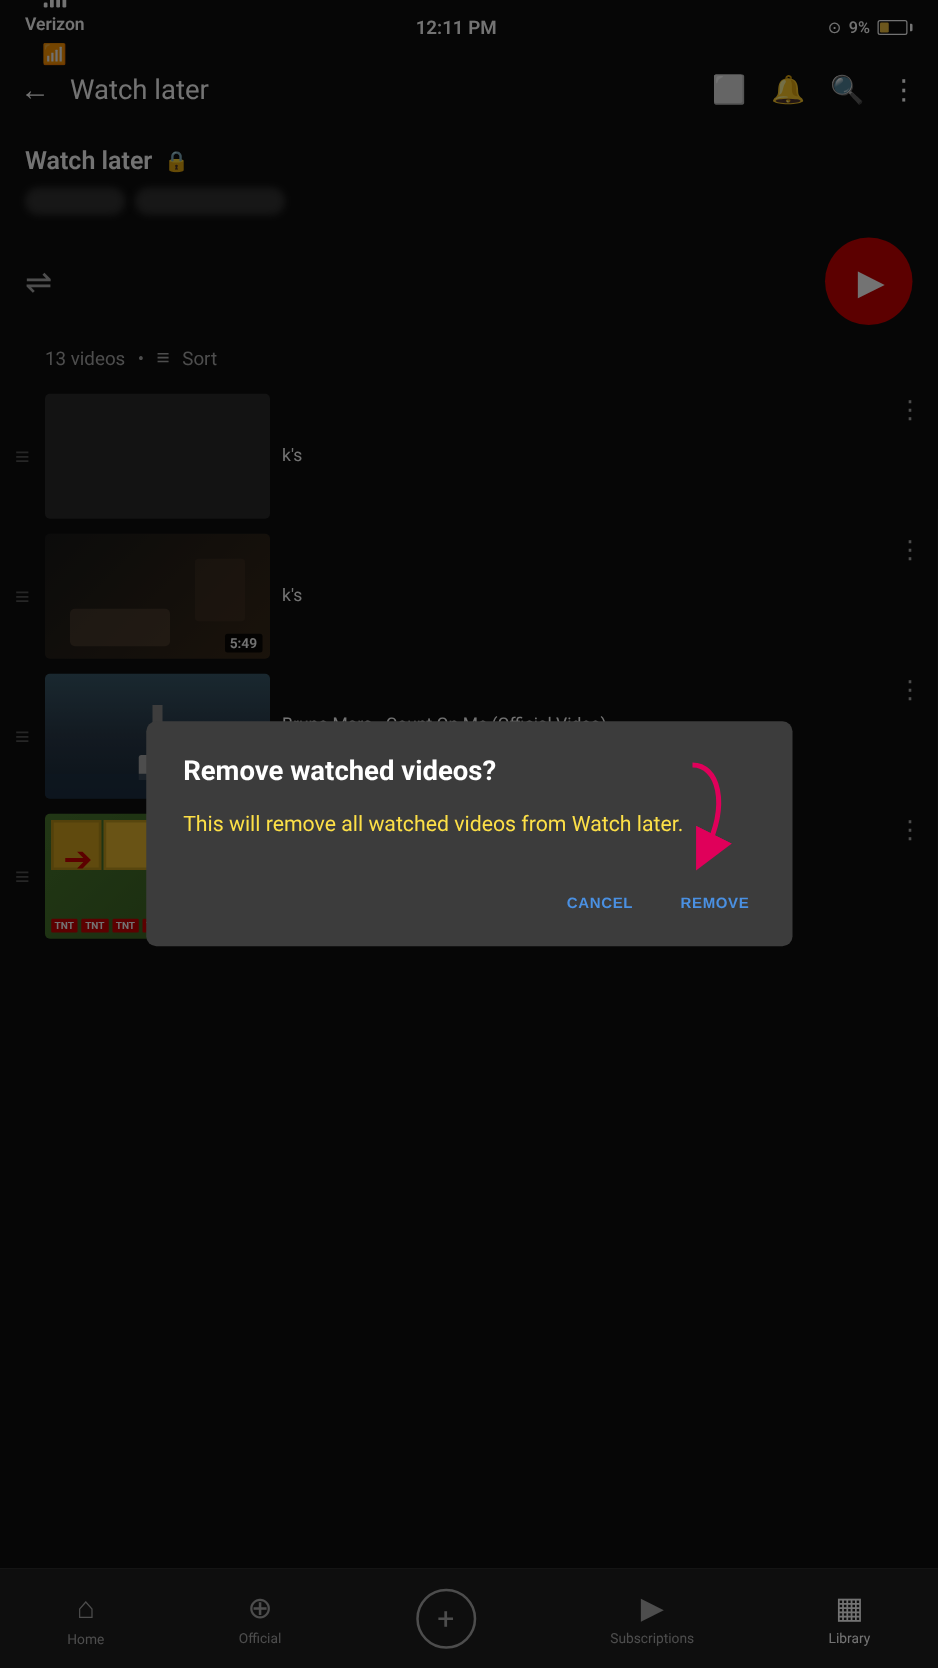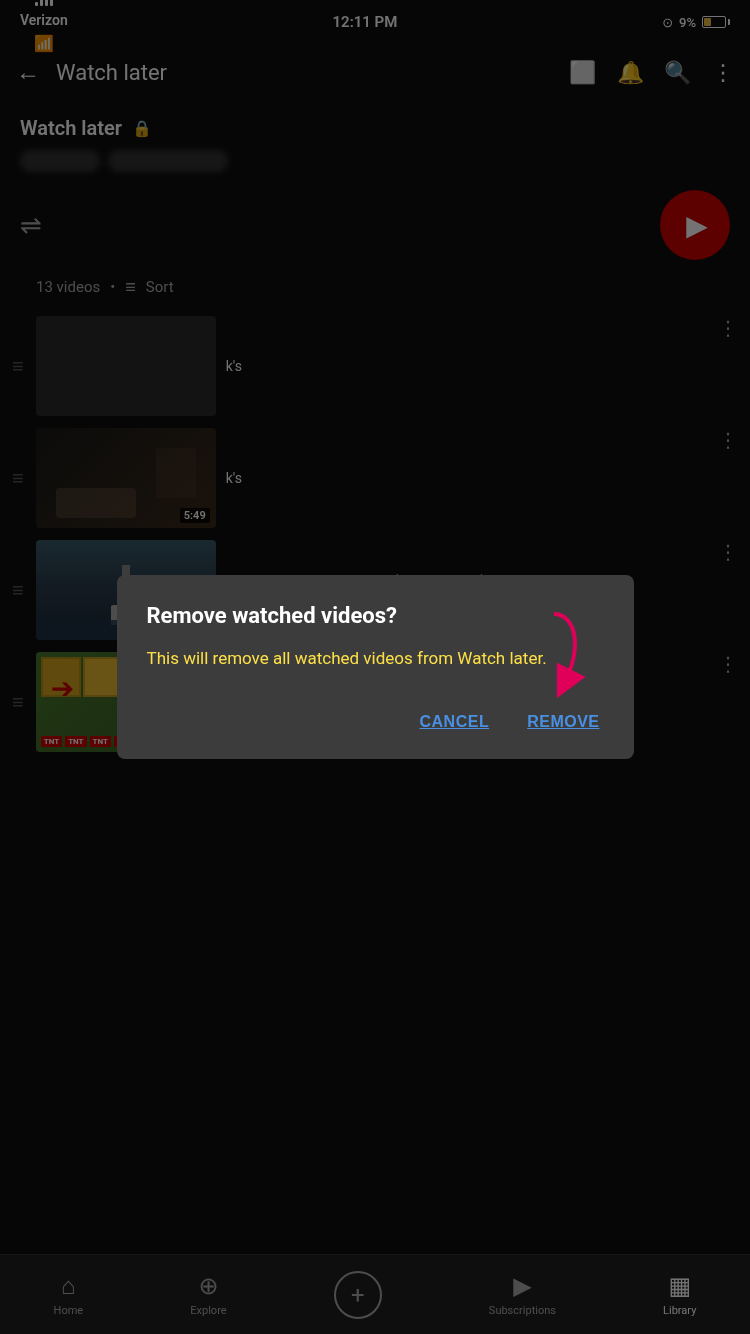--- a/index.html
+++ b/index.html
@@ -161,25 +161,24 @@
       margin-bottom: 18px;
     }
     .dialog-body {
       font-size: 17px; color: #fde047; line-height: 1.5;
       margin-bottom: 36px;
     }
     .dialog-actions {
       display: flex; justify-content: flex-end; gap: 30px;
     }
     .dialog-btn {
-      font-size: 16px; font-weight: 700;
+      font-size: 12px; font-weight: 700;
       letter-spacing: 0.5px;
       cursor: pointer; background: none; border: none;
       padding: 6px 4px;
-      text-decoration: underline;
     }
     .dialog-btn.cancel { color: #4a90e2; }
     .dialog-btn.remove { color: #4a90e2; }
 
     
     .arrow-annotation {
       position: absolute;
       right: 50px;
       bottom: 70px;
     }
@@ -362,21 +361,21 @@
   </div>
 </div>
 
 <div class="bottom-nav">
   <div class="nav-item">
     <span class="nav-icon">⌂</span>
     <span class="nav-label">Home</span>
   </div>
   <div class="nav-item">
     <span class="nav-icon">⊕</span>
-    <span class="nav-label">Explore</span>
+    <span class="nav-label">Official</span>
   </div>
   <div class="nav-item">
     <div class="nav-add-btn">
       <span style="color:#aaa;font-size:24px;">+</span>
     </div>
   </div>
   <div class="nav-item">
     <span class="nav-icon">▶</span>
     <span class="nav-label">Subscriptions</span>
   </div>

